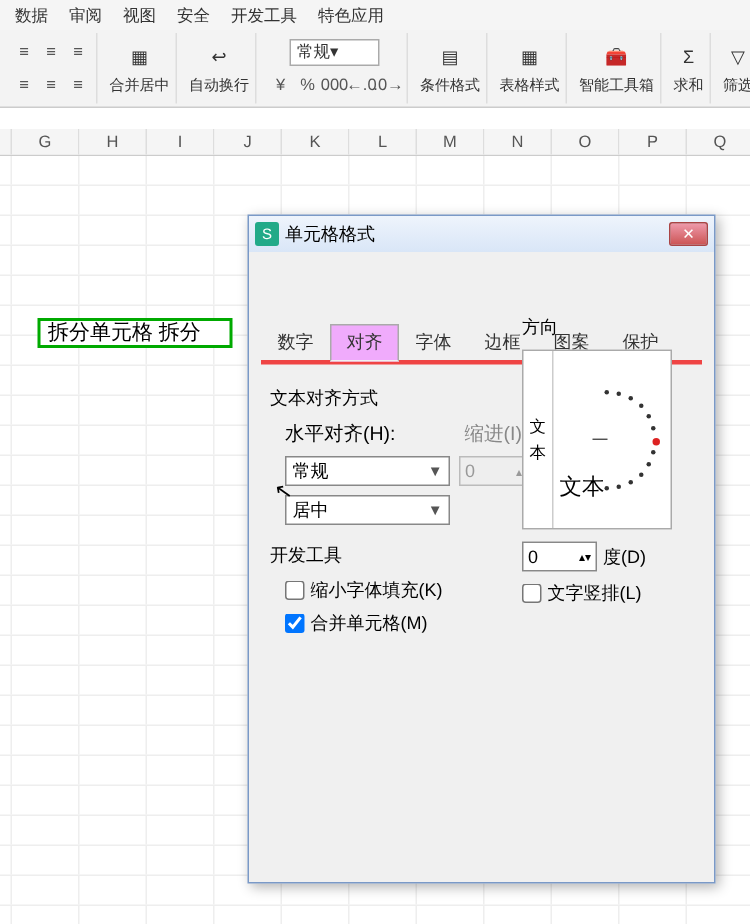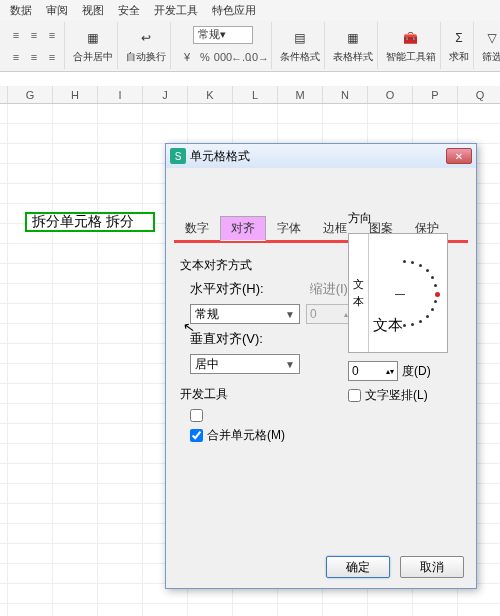--- a/index.html
+++ b/index.html
@@ -539,31 +539,29 @@
       <div class="combo">
           <span>常规</span>
           <span class="car">▼</span>
         </div>
       <div class="spin dis">
           <span>0</span>
           <span style="font-size:8px">▴▾</span>
         </div>
     </div>
     <div class="field">
-        <span class="flabel">垂直对齐(V):</span>
-      </div>
-    <div class="field">
       <div class="combo">
           <span>居中</span>
           <span class="car">▼</span>
         </div>
     </div>
     <div class="sect" style="margin-top:12px">开发工具</div>
     <label class="chk">
         <input type="checkbox" style="">
+        <span>缩小字体填充(K)</span>
       </label>
     <label class="chk">
         <input type="checkbox" checked="" style="">
         <span>合并单元格(M)</span>
       </label>
 
     <div class="dir">
       <div class="sect">方向</div>
       <div class="orient">
         <div class="vtx">
@@ -596,18 +594,14 @@
             <span style="font-size:8px">▴▾</span>
           </div>
         <span>度(D)</span>
       </div>
       <label class="chk" style="margin-left:0;margin-top:6px">
           <input type="checkbox" style="">
           <span>文字竖排(L)</span>
         </label>
     </div>
   </div>
-  <div class="btns">
-    <div class="btn primary">确定</div>
-    <div class="btn">取消</div>
-  </div>
 </div>
 <div class="cursor">↖</div>
 
 </body></html>

